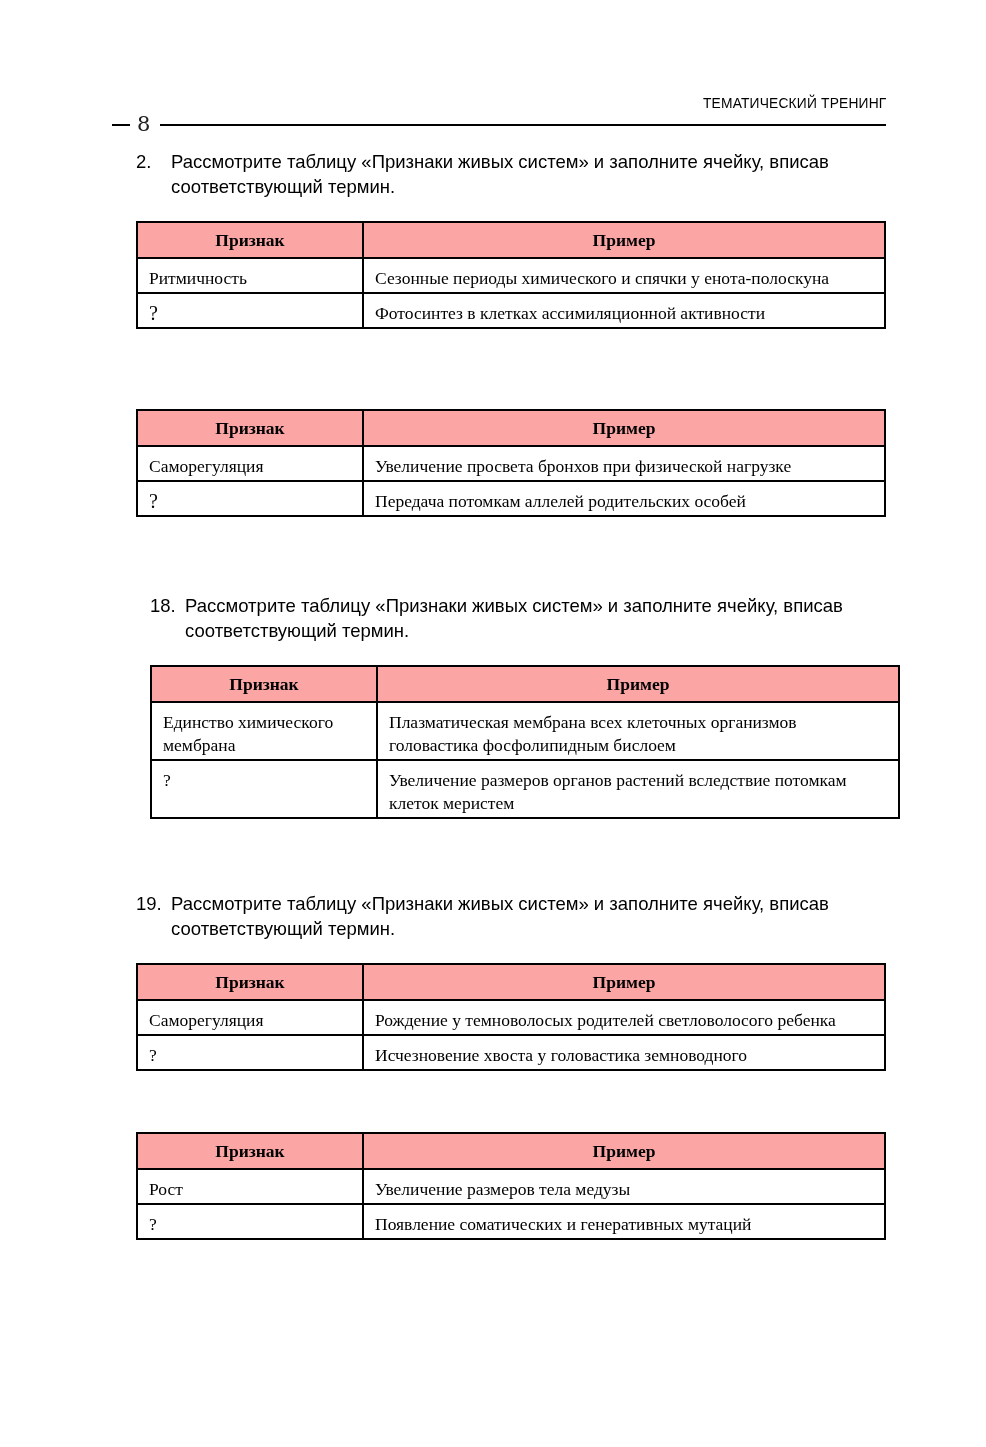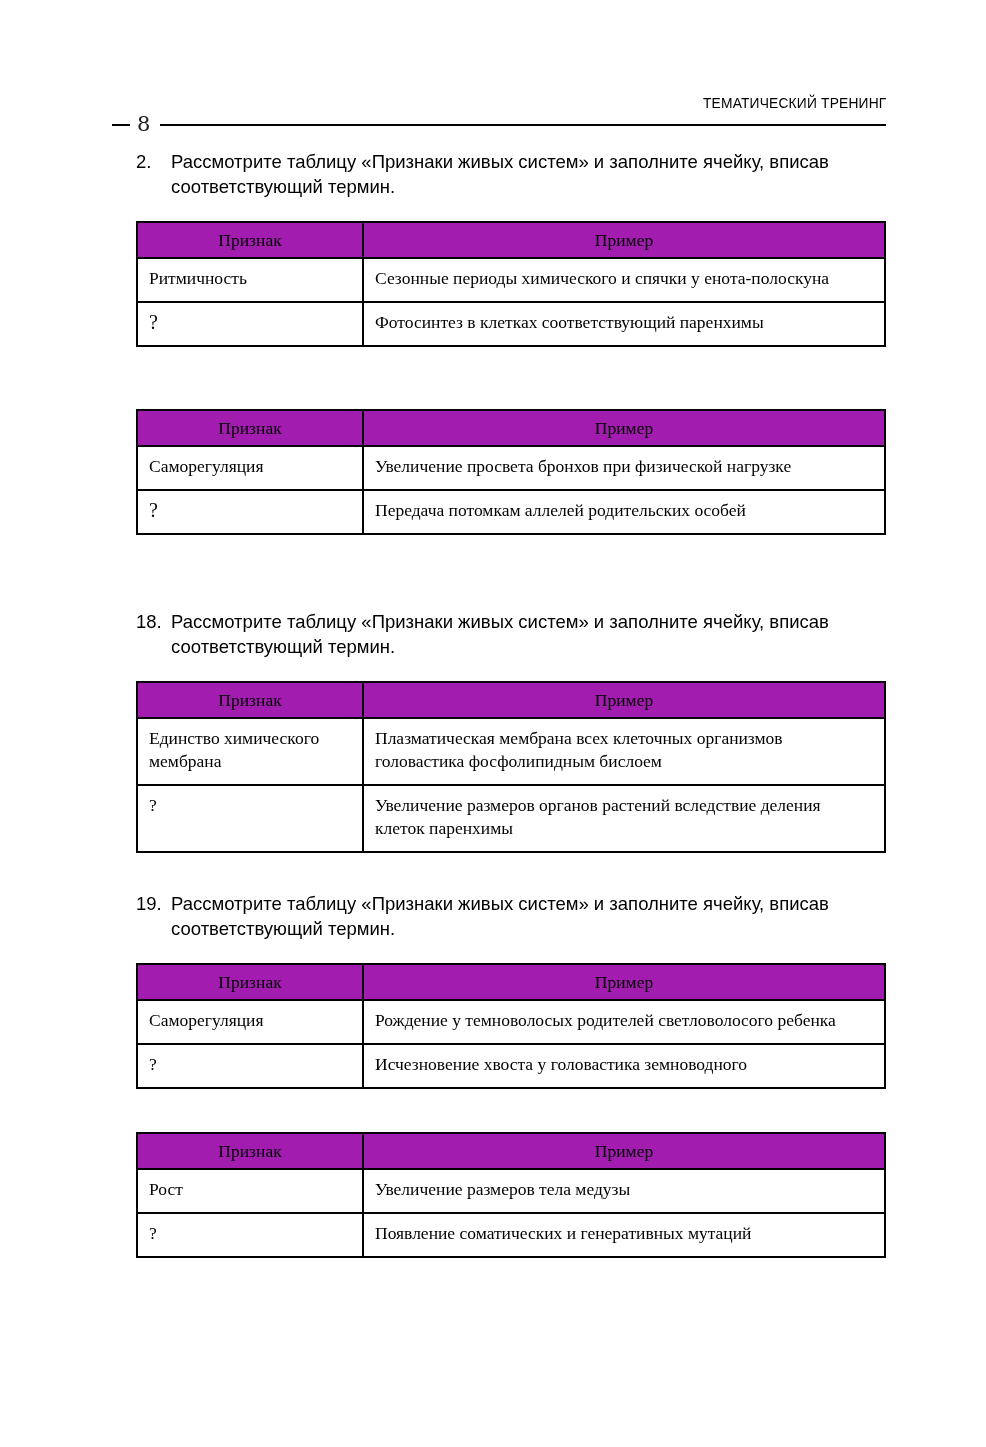--- a/index.html
+++ b/index.html
@@ -7,22 +7,22 @@
   .running-head { position: absolute; top: 94px; right: 100px; font-family: "Liberation Sans", sans-serif; font-size: 15px; letter-spacing: 0.2px; transform: scaleX(0.92); transform-origin: right; }
   .page-num-row { position: absolute; top: 112px; left: 112px; width: 774px; height: 26px; }
   .dash { position: absolute; top: 12px; left: 0; width: 18px; height: 2px; background: #000; }
   .page-num { position: absolute; top: 0; left: 25px; font-family: "DejaVu Serif", serif; font-size: 21px; line-height: 24px; color: #222; }
   .rule { position: absolute; top: 12px; left: 48px; right: 0; height: 2px; background: #000; }
   .task { position: absolute; left: 136px; width: 750px; }
   .task-text { font-family: "Liberation Sans", sans-serif; font-size: 18.5px; line-height: 25px; padding-left: 35px; text-indent: -35px; }
   .task-text .num { display: inline-block; width: 35px; text-indent: 0; }
   table { border-collapse: collapse; width: 750px; margin-top: 22px; font-family: "Liberation Serif", serif; font-size: 17.5px; }
   th, td { border: 2px solid #000; vertical-align: top; text-align: left; }
-  th { background: #a21caf; font-weight: normal; text-align: center; height: 34px; padding: 0; vertical-align: middle; font-size: 17.5px; }
-  td { padding: 8px 10px 11px 11px; line-height: 23px; }
+  th { background: #fca5a5; font-weight: bold; text-align: center; height: 34px; padding: 0; vertical-align: middle; font-size: 17.5px; }
+  td { padding: 8px 10px 2px 11px; line-height: 23px; }
   td.c1 { width: 203px; }
   td.q { font-size: 20px; }
 </style>
 </head>
 <body>
 
 <div class="running-head">ТЕМАТИЧЕСКИЙ ТРЕНИНГ</div>
 <div class="page-num-row">
   <div class="dash"></div>
   <div class="page-num">8</div>
@@ -36,21 +36,21 @@
         <tr>
       <th>Признак</th>
       <th>Пример</th>
     </tr>
     <tr>
       <td class="c1">Ритмичность</td>
       <td>Сезонные периоды химического и спячки у енота-полоскуна</td>
     </tr>
     <tr>
       <td class="c1 q">?</td>
-      <td>Фотосинтез в клетках соответствующий паренхимы</td>
+      <td>Фотосинтез в клетках ассимиляционной активности</td>
     </tr>
   </tbody>
     </table>
 </div>
 
 <div class="task" style="top:387px;">
   <table>
     <tbody>
         <tr>
       <th>Признак</th>
@@ -61,35 +61,35 @@
       <td>Увеличение просвета бронхов при физической нагрузке</td>
     </tr>
     <tr>
       <td class="c1 q">?</td>
       <td>Передача потомкам аллелей родительских особей</td>
     </tr>
   </tbody>
     </table>
 </div>
 
-<div class="task" style="top:609px;">
+<div class="task" style="top:593px;margin-left:14px;">
   <div class="task-text"><span class="num">18.</span><span>Рассмотрите таблицу «Признаки живых систем» и заполните ячейку, вписав соответствующий термин.</span></div>
   <table>
     <tbody>
         <tr>
       <th>Признак</th>
       <th>Пример</th>
     </tr>
     <tr>
       <td class="c1">Единство химического мембрана</td>
       <td>Плазматическая мембрана всех клеточных организмов головастика фосфолипидным бислоем</td>
     </tr>
     <tr>
       <td class="c1">?</td>
-      <td>Увеличение размеров органов растений вследствие деления клеток паренхимы</td>
+      <td>Увеличение размеров органов растений вследствие потомкам клеток меристем</td>
     </tr>
   </tbody>
     </table>
 </div>
 
 <div class="task" style="top:871px;margin-top:20px;">
   <div class="task-text"><span class="num">19.</span><span>Рассмотрите таблицу «Признаки живых систем» и заполните ячейку, вписав соответствующий термин.</span></div>
   <table>
     <tbody>
         <tr>

